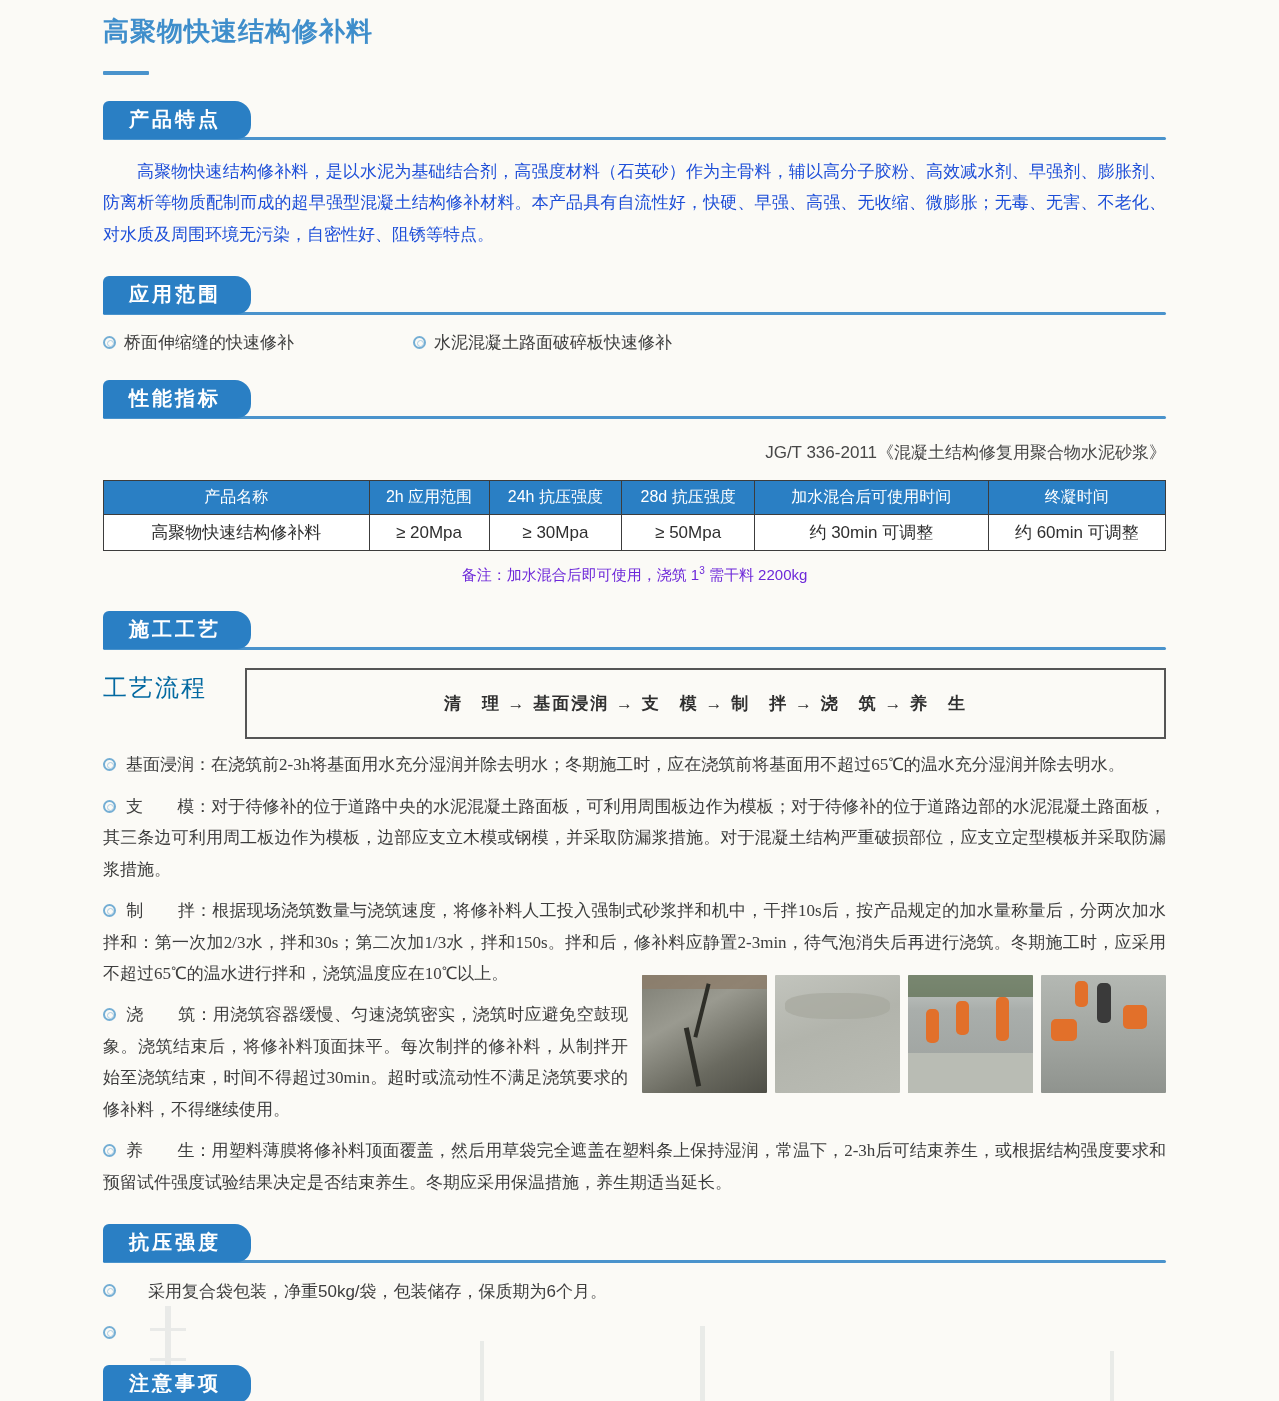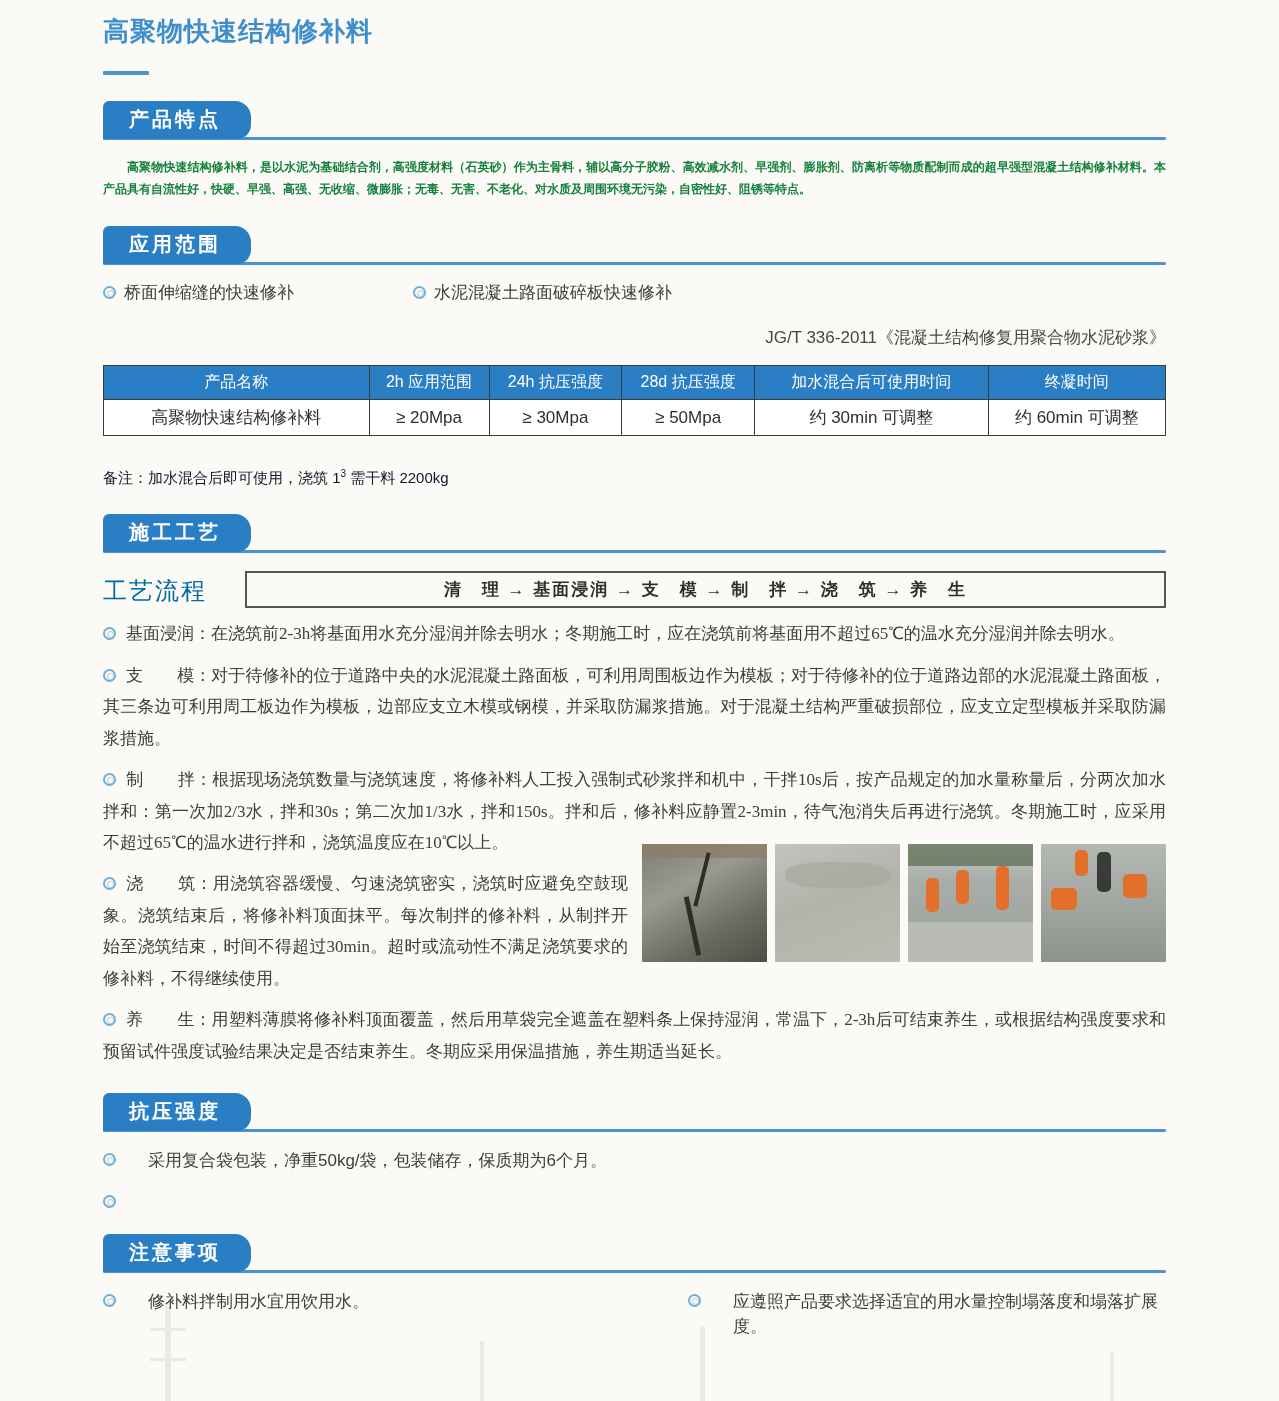--- a/index.html
+++ b/index.html
@@ -30,27 +30,26 @@
     letter-spacing:3px;
     padding:5px 30px 6px 26px;
     border-radius:6px 16px 14px 0;
     position:relative;
     z-index:1;
   }
   .sec-rule { height:3px; background:#4a93cc; margin-top:-2px; border-radius:2px; }
 
   
   .para {
-    font-size:12px;
+    font-size:17px;
     line-height:1.85;
     text-align:justify;
     margin-top:16px;
     text-indent:2em;
-    color:#15803d;
-    font-weight:bold;
+    color:#1d4ed8;
   }
 
   
   .bullet {
     display:inline-block;
     width:13px; height:13px;
     border:2px solid #74aed4;
     border-radius:50%;
     position:relative;
     vertical-align:-1px;
@@ -86,36 +85,36 @@
     border:1px solid #3c3c3c;
   }
   table.perf td {
     font-size:17px;
     color:#2f2f2f;
     text-align:center;
     padding:6px 4px;
     border:1px solid #3c3c3c;
     background:#fff;
   }
-  .note-line { font-size:15px; color:#0f172a; margin-top:32px; }
+  .note-line { font-size:15px; color:#6d28d9; margin-top:14px;text-align:center; }
   .note-line sup { font-size:10px; }
 
   
   .flow-row { display:flex; align-items:stretch; margin-top:18px; }
   .flow-label { font-size:24px; color:#0369a1; letter-spacing:2px; flex:none; padding-top:4px; }
   .flow-box {
     flex:1;
     border:2px solid #555;
     margin-left:38px;
     text-align:center;
     font-size:17px;
     font-weight:bold;
     color:#2f2f2f;
     letter-spacing:2px;
-    padding:5px 0;
+    padding:22px 0;
   }
   .step { font-size:17px; line-height:1.85; text-align:justify; margin-top:10px; color:#3d3d3d;font-family:Liberation Serif, serif; }
   .step .bullet { margin-right:10px; }
 
   
   .photo-strip {
     float:right;
     width:524px;
     margin:-14px 0 6px 14px;
     display:flex;
@@ -185,20 +184,24 @@
       <span class="tab">应用范围</span>
       <div class="sec-rule"></div>
     </div>
     <div class="app-items">
       <div class="app-item"><span class="bullet"></span><span>桥面伸缩缝的快速修补</span></div>
       <div class="app-item"><span class="bullet"></span><span>水泥混凝土路面破碎板快速修补</span></div>
     </div>
   </div>
 
   <div class="section">
+    <div class="sec-head">
+      <span class="tab">性能指标</span>
+      <div class="sec-rule"></div>
+    </div>
     <div class="standard-line">JG/T 336-2011《混凝土结构修复用聚合物水泥砂浆》</div>
     <table class="perf">
       <colgroup>
         <col style="width:25%">
           <col style="width:11.3%">
           <col style="width:12.5%">
           <col style="width:12.5%">
           <col style="width:22%">
           <col style="width:16.7%">
       </colgroup>

